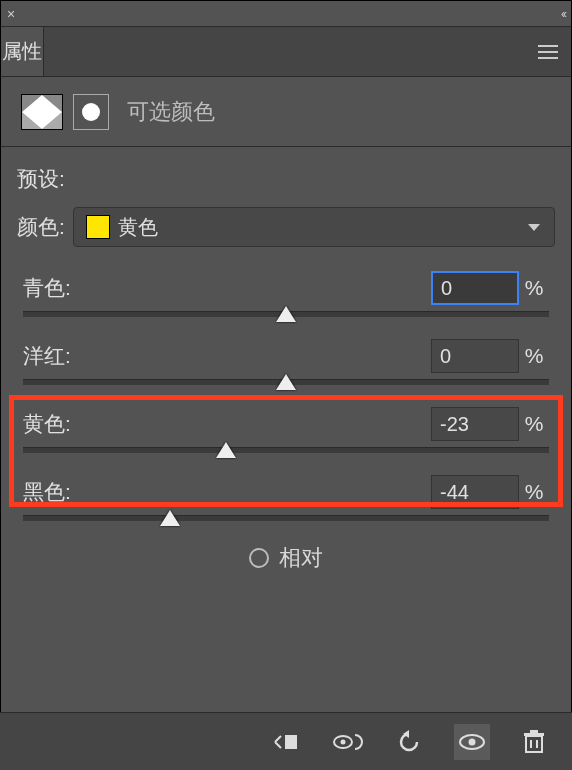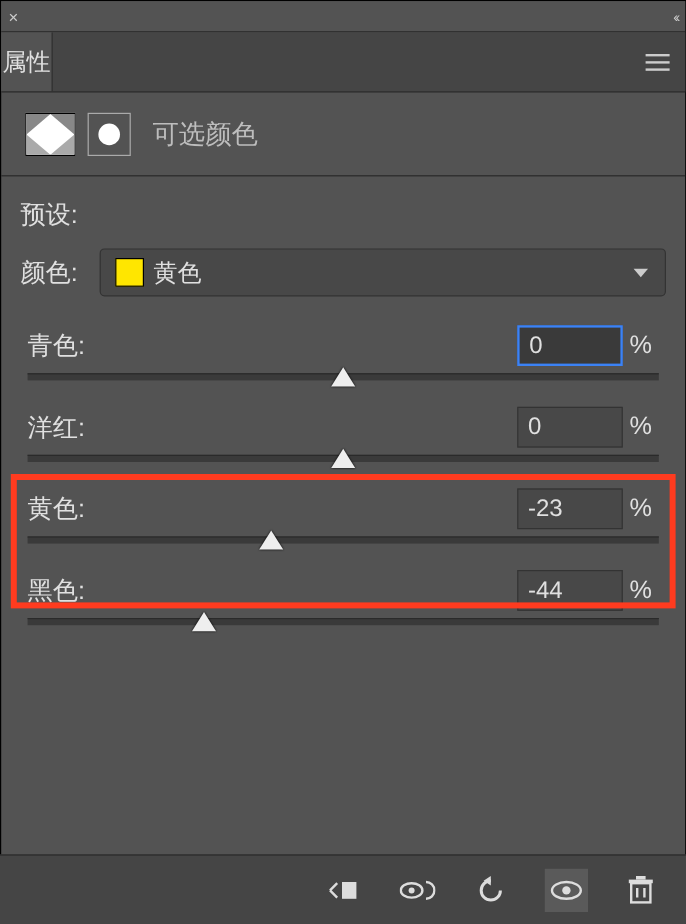--- a/index.html
+++ b/index.html
@@ -129,21 +129,20 @@
     margin-left: 8px;
   }
   .body {
     padding: 18px 16px 0 16px;
     position: relative;
   }
   .row {
     display: flex;
     align-items: center;
     margin-bottom: 14px;
-    gap: 10px;
   }
   .row-label {
     width: 56px;
     font-size: 21px;
     color: #e0e0e0;
   }
   .dropdown {
     flex: 1;
     height: 40px;
     background: #484848;
@@ -359,20 +358,24 @@
         <input class="num-input" value="-44" style="">
         <div class="pct">%</div>
       </div>
       <div class="track">
         <div class="thumb" style="left:28%"></div>
       </div>
 
     </div>
 
     <div class="radio-row">
+      <div class="radio-opt">
+        <span class="radio"></span>
+        <span>相对</span>
+      </div>
     </div>
 
   </div>
 
   <div class="footer">
     <div class="ficon">
       <svg width="26" height="20" viewBox="0 0 26 20">
           <path d="M2 10 L8 4 M2 10 L8 16" stroke="#ddd" stroke-width="2" fill="none"></path>
           <rect x="12" y="3" width="12" height="14" fill="#ddd"></rect>
         </svg>

